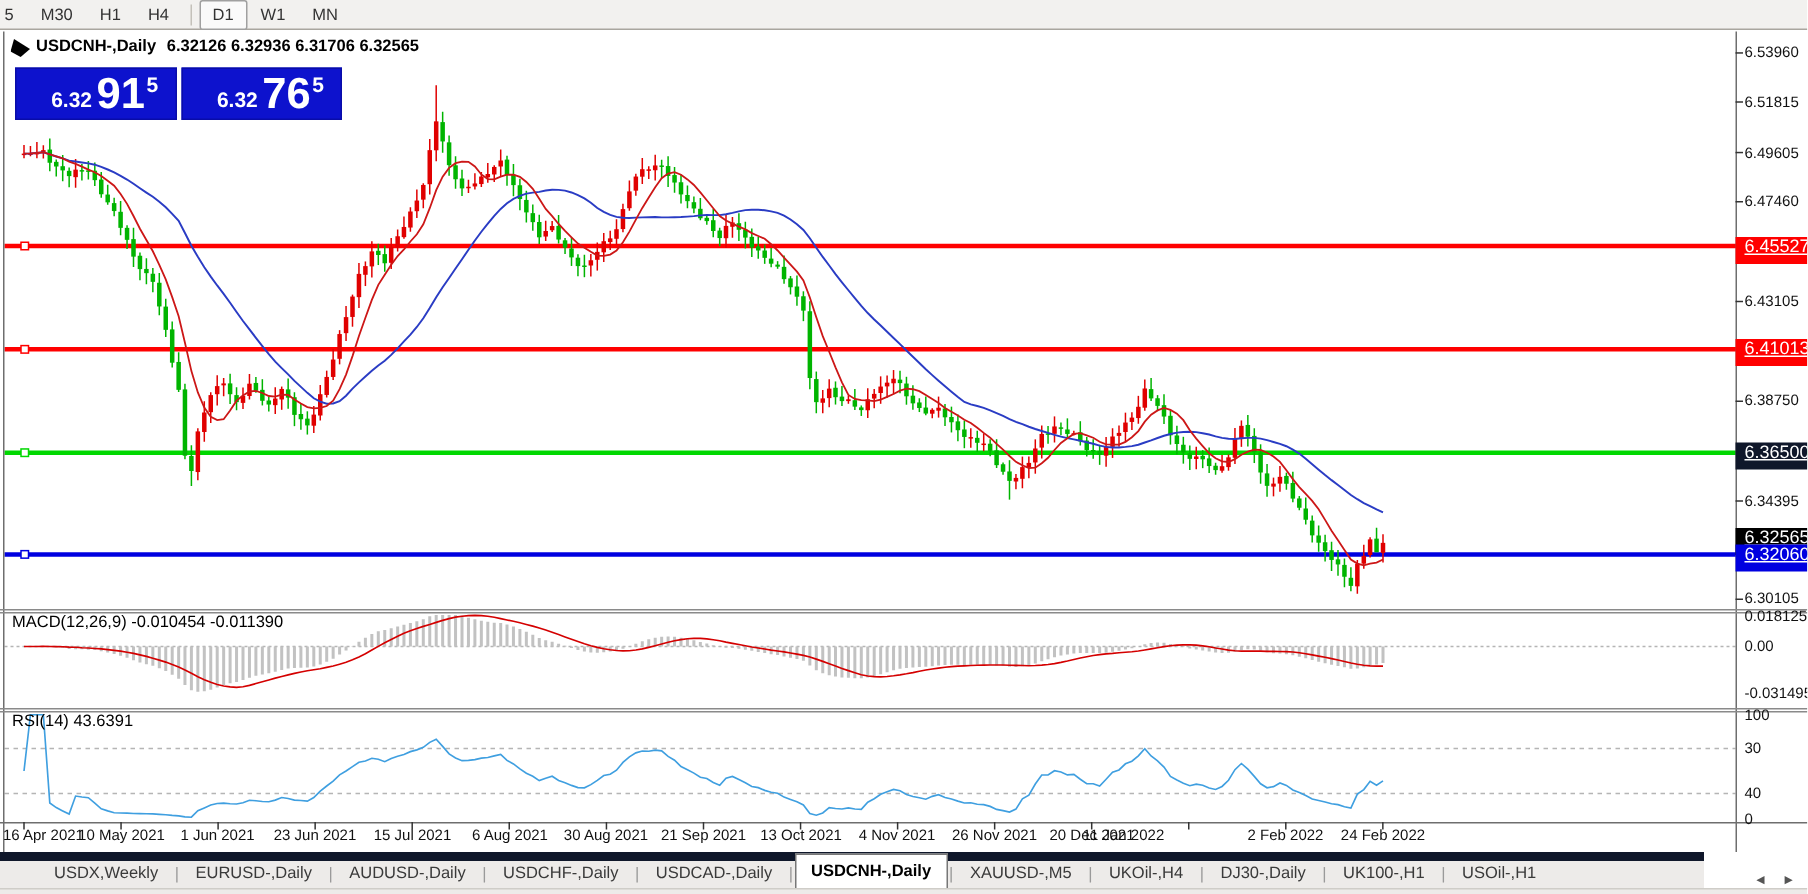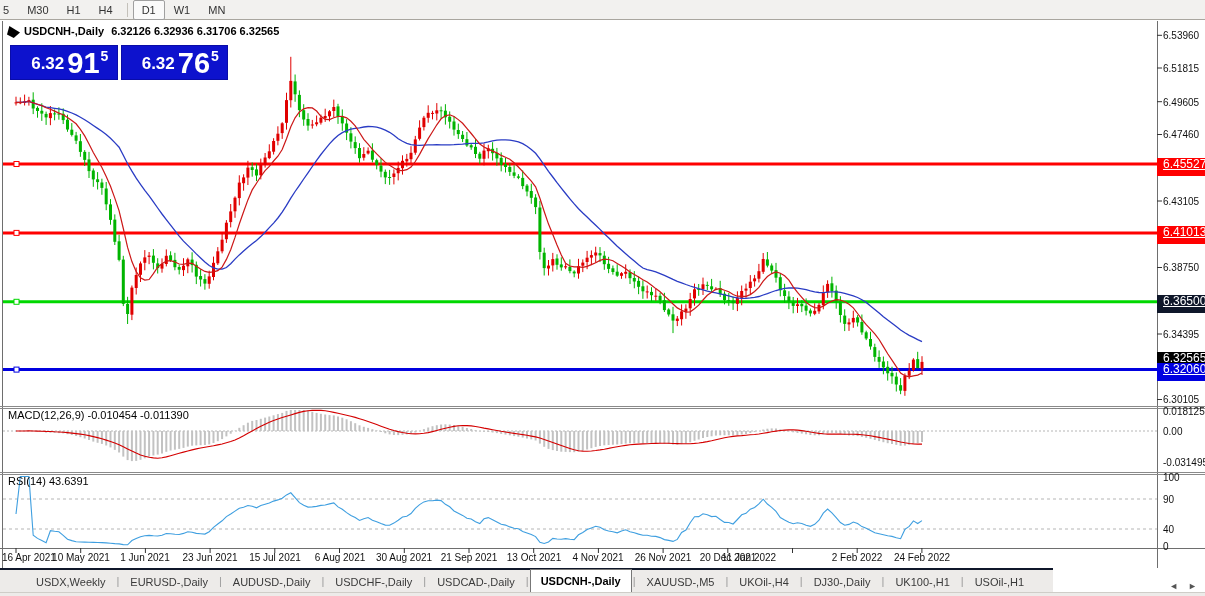--- a/index.html
+++ b/index.html
@@ -25,32 +25,32 @@
   .tp-row1{display:flex;height:20px;gap:2px;}
   .btn-trade{flex:0 0 52px;background:linear-gradient(#3e64e9,#2346cd);color:#fff;font-size:11px;
              display:flex;align-items:center;justify-content:center;border:1px solid #1a33a2;box-sizing:border-box;cursor:pointer;}
   .spin{flex:0 0 19px;background:linear-gradient(#fdfdfd,#d9d9d9);border:1px solid #a5a5a5;color:#444;
         font-size:8px;display:flex;align-items:center;justify-content:center;box-sizing:border-box;cursor:pointer;}
   .vol{flex:1;background:#fff;border:1px solid #a5a5a5;font-size:13px;color:#000;display:flex;
        align-items:center;justify-content:flex-end;padding-right:10px;box-sizing:border-box;}
   .tp-row2{display:flex;height:35px;gap:3px;margin-top:2px;}
   .pricebox{flex:1;background:#0d12cd;color:#fff;display:flex;align-items:flex-end;justify-content:center;
             border:1px solid #090ca8;box-sizing:border-box;cursor:pointer;}
-  .pb-small{font-size:17px;font-weight:700;margin:0 3px 5px 12px;}
+  .pb-small{font-size:14px;font-weight:700;margin:0 3px 5px 12px;}
   .pb-big{font-size:29px;font-weight:700;line-height:32px;}
   .pb-sup{font-size:14px;font-weight:700;margin:2px 0 0 1px;align-self:flex-start;}
   
   .tick{position:absolute;left:1163px;font-size:10px;color:#111;line-height:11px;white-space:nowrap;}
   .axlab{position:absolute;left:1157px;width:48px;height:18px;color:#fff;font-size:12px;line-height:13px;
          padding-left:6px;box-sizing:border-box;white-space:nowrap;overflow:hidden;text-decoration:underline;}
   .mlab{position:absolute;left:1163px;font-size:10px;color:#111;line-height:11px;white-space:nowrap;}
   .dlab{position:absolute;top:552px;width:72px;font-size:10px;color:#111;text-align:center;white-space:nowrap;}
   
-  .tabbar{position:absolute;left:0;top:568px;width:1053px;height:24px;background:#edebe9;
-          border-top:2px solid #0f172a;display:flex;align-items:flex-end;padding-left:26px;box-sizing:border-box;}
+  .tabbar{position:absolute;left:0;top:568px;width:1136px;height:24px;background:#edebe9;
+          border-top:6px solid #0f172a;display:flex;align-items:flex-end;padding-left:26px;box-sizing:border-box;}
   .tab{height:20px;padding:0 10px;font-size:11px;color:#3a3a3a;display:flex;align-items:center;cursor:pointer;}
   .tab.active{background:#fff;border:1px solid #777;border-bottom:none;font-weight:700;color:#000;height:22px;}
   .tabsep{color:#9a9a9a;font-size:11px;align-self:center;padding:0 1px;}
   .tab-arrows{position:absolute;right:8px;bottom:5px;display:flex;gap:10px;font-size:9px;color:#555;}
   .tab-arrows span{cursor:pointer;}
   .status{position:absolute;left:0;top:592px;width:1205px;height:4px;background:#edebe9;border-top:1px solid #cfcdc8;}
 </style>
 </head>
 <body>
 
@@ -803,21 +803,21 @@
       <div class="tick" style="top: 394px;">6.30105</div>
       <div class="axlab" style="background: rgb(0, 0, 0); top: 352px;">6.32565</div>
       <div class="axlab" style="background: rgb(255, 0, 0); top: 158px;">6.45527</div>
       <div class="axlab" style="background: rgb(255, 0, 0); top: 226px;">6.41013</div>
       <div class="axlab" style="background: #0f172a; top: 295px;">6.36500</div>
       <div class="axlab" style="background: rgb(0, 0, 224); top: 363px;">6.32060</div>
       <div class="mlab" style="top: 406px;">0.018125</div>
       <div class="mlab" style="top: 426px;">0.00</div>
       <div class="mlab" style="top: 457px;">-0.031495</div>
       <div class="mlab" style="top: 472px;">100</div>
-      <div class="mlab" style="top: 494px;">90</div>
+      <div class="mlab" style="top: 494px;">30</div>
       <div class="mlab" style="top: 524px;">40</div>
       <div class="mlab" style="top: 541px;">0</div>
     </div>
   <div id="date-axis">
       <div class="dlab" style="left: 2px; text-align: left;">16 Apr 2021</div>
       <div class="dlab" style="left: 45px;">10 May 2021</div>
       <div class="dlab" style="left: 109px;">1 Jun 2021</div>
       <div class="dlab" style="left: 174px;">23 Jun 2021</div>
       <div class="dlab" style="left: 239px;">15 Jul 2021</div>
       <div class="dlab" style="left: 304px;">6 Aug 2021</div>

